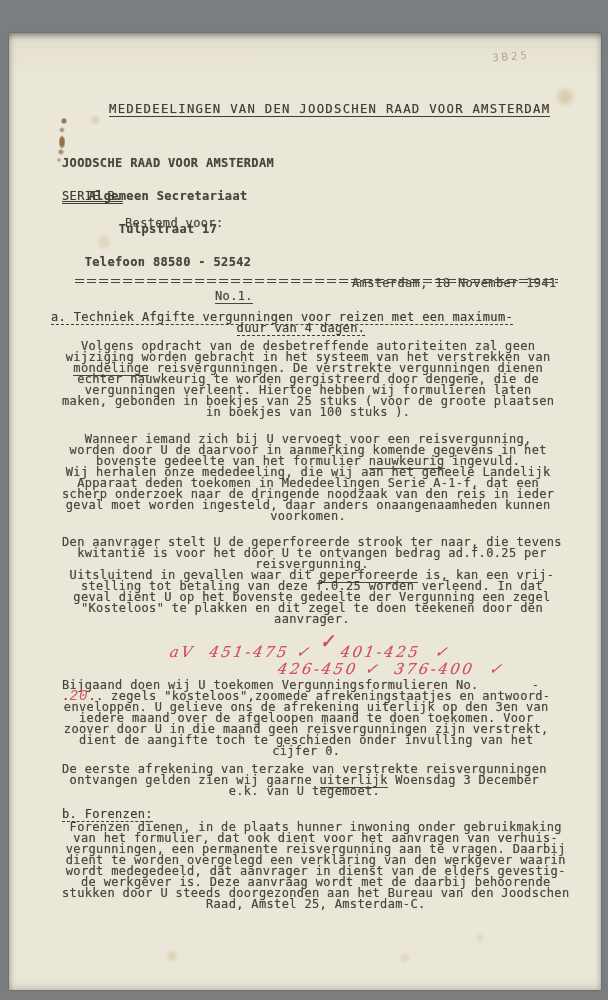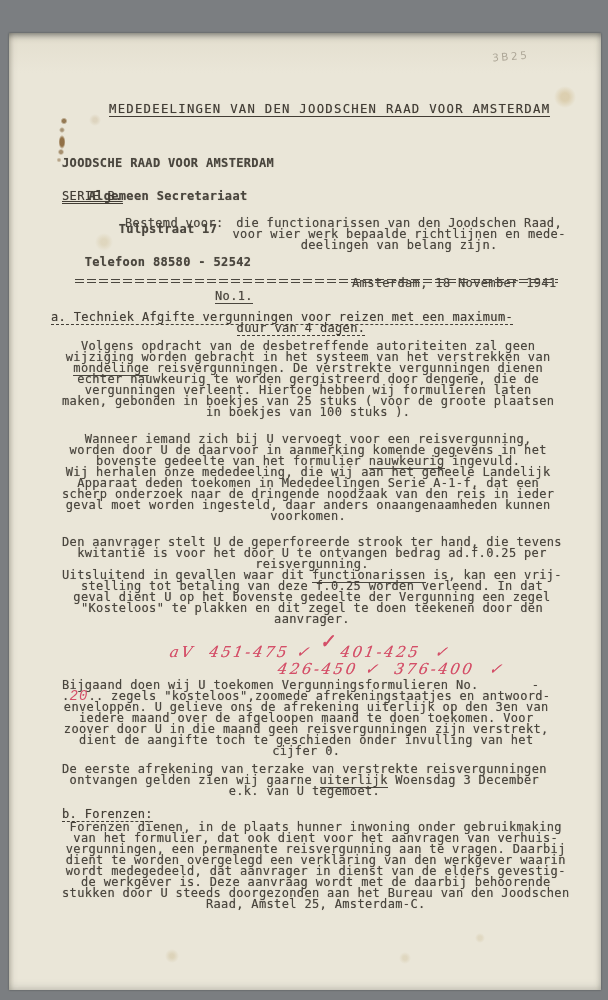--- a/index.html
+++ b/index.html
@@ -111,23 +111,20 @@
     <div>JOODSCHE RAAD VOOR AMSTERDAM</div>
     <div>Algemeen Secretariaat</div>
     <div>Tulpstraat 17</div>
     <div>Telefoon 88580 - 52542</div>
   </div>
 
   <div class="typed serie"><span class="u">SERIE B.</span></div>
 
   <div class="typed bestemd">
     <span class="lbl">Bestemd voor:</span>
-    <span>die functionarissen van den Joodschen Raad,
-voor wier werk bepaalde richtlijnen en mede-
-deelingen van belang zijn.</span>
   </div>
 
   <div class="divider"></div>
 
   <div class="typed issue-no"><span class="u">No.1.</span></div>
   <div class="typed dateline">Amsterdam, 18 November 1941</div>
 
   <div class="typed heading-a"><span class="ud">a. Techniek Afgifte vergunningen voor reizen met een maximum-</span><span>
      </span><span class="ud">duur van 4 dagen.</span></div>
 
@@ -141,24 +138,24 @@
 
   <div class="typed para-a2"><span>Wanneer iemand zich bij U vervoegt voor een reisvergunning,
 worden door U de daarvoor in aanmerking komende gegevens in het
 bovenste gedeelte van het formulier </span><span class="u">nauwkeurig</span><span> ingevuld.
 Wij herhalen onze mededeeling, die wij aan het geheele Landelijk
 Apparaat deden toekomen in Mededeelingen Serie A-1-f, dat een
 scherp onderzoek naar de dringende noodzaak van den reis in ieder
 geval moet worden ingesteld, daar anders onaangenaamheden kunnen
 voorkomen.</span></div>
 
-  <div class="typed para-a3"><span>Den aanvrager stelt U de geperforeerde strook ter hand, die tevens
+  <div class="typed para-a3"><span>Den aanvrager stelt U de geperforeerde strook ter naar, die tevens
 kwitantie is voor het door U te ontvangen bedrag ad.f.0.25 per
 reisvergunning.
-Uitsluitend in gevallen waar dit </span><span class="u">functionarissen</span><span> is, kan een vrij-
+Uitsluitend in gevallen waar dit </span><span class="u">geperforeerde</span><span> is, kan een vrij-
 stelling tot betaling van deze f.0.25 worden verleend. In dat
 geval dient U op het bovenste gedeelte der Vergunning een zegel
 "Kosteloos" te plakken en dit zegel te doen teekenen door den
 aanvrager.</span></div>
 
   <div class="typed line-bijgaand">Bijgaand doen wij U toekomen Vergunningsformulieren No.       -</div>
 
   <div class="hand hand-check-top">✓</div>
   <div class="hand hand-1">aV  451-475 ✓    401-425  ✓</div>
   <div class="hand hand-2">426-450 ✓  376-400  ✓</div>

